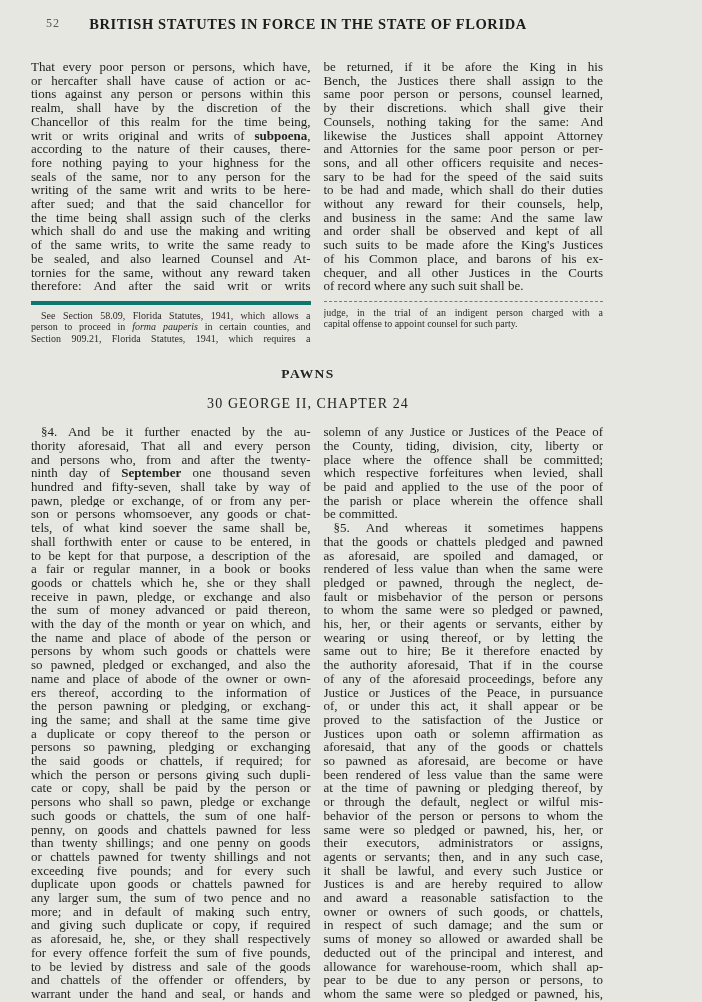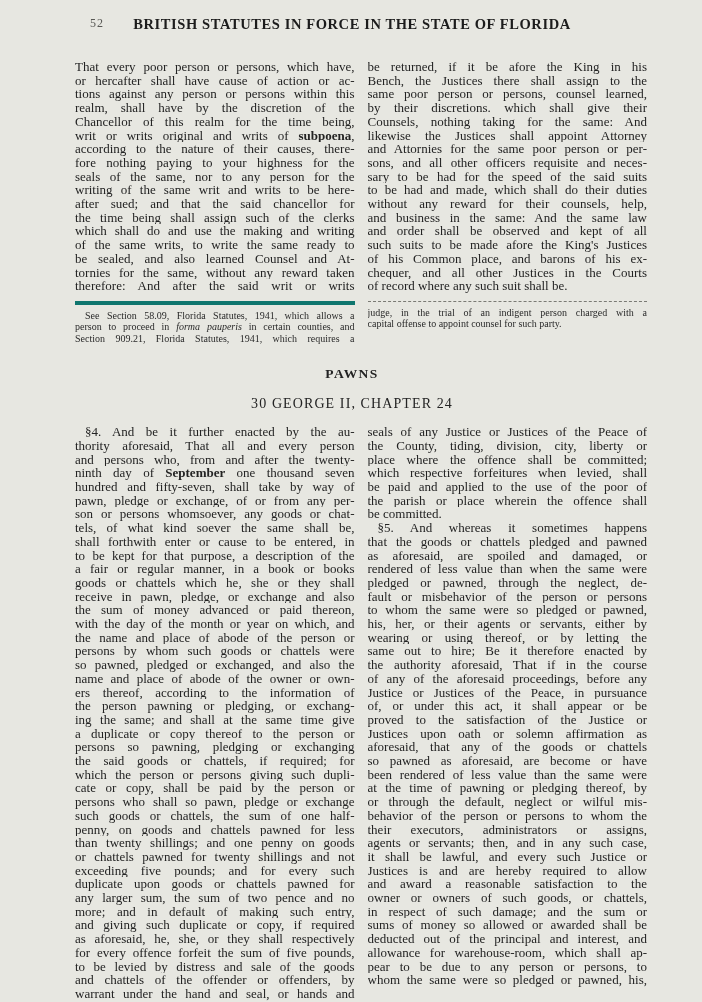--- a/index.html
+++ b/index.html
@@ -3,21 +3,21 @@
 <meta charset="utf-8">
 <style>
   :root { --paper:#e7e7e1; --ink:#232323; }
   html,body { margin:0; padding:0; }
   body {
     width:702px; height:1002px; overflow:hidden; position:relative;
     background:var(--paper);
     font-family:"Liberation Serif","DejaVu Serif",serif;
     color:var(--ink);
   }
-  .page { width:616px; height:1002px;margin-left:44px; }
+  .page { width:616px; height:1002px; }
   .header { position:relative; padding-top:16px; height:18px; }
   .page-num {
     position:absolute; left:46px; top:16px;
     font-size:12px; color:#585854; letter-spacing:1px;
   }
   .title {
     display:block; text-align:center; font-weight:bold;
     font-size:14.5px; letter-spacing:0.6px; color:#1c1c1c;
   }
   .columns { display:flex; gap:13px; margin:26px 13px 0 31px; }
@@ -161,21 +161,21 @@
           <div class="tline">and giving such duplicate or copy, if required</div>
           <div class="tline">as aforesaid, he, she, or they shall respectively</div>
           <div class="tline">for every offence forfeit the sum of five pounds,</div>
           <div class="tline">to be levied by distress and sale of the goods</div>
           <div class="tline">and chattels of the offender or offenders, by</div>
           <div class="tline">warrant under the hand and seal, or hands and</div>
         </div>
       </div>
     <div class="col">
         <div class="para">
-          <div class="tline">seals of any Justice or Justices of the Peace of</div>
+          <div class="tline">solemn of any Justice or Justices of the Peace of</div>
           <div class="tline">the County, tiding, division, city, liberty or</div>
           <div class="tline">place where the offence shall be committed;</div>
           <div class="tline">which respective forfeitures when levied, shall</div>
           <div class="tline">be paid and applied to the use of the poor of</div>
           <div class="tline">the parish or place wherein the offence shall</div>
           <div class="tline last">be committed.</div>
         </div>
         <div class="para">
           <div class="tline ind">§5.  And whereas it sometimes happens</div>
           <div class="tline">that the goods or chattels pledged and pawned</div>
@@ -192,20 +192,21 @@
           <div class="tline">Justice or Justices of the Peace, in pursuance</div>
           <div class="tline">of, or under this act, it shall appear or be</div>
           <div class="tline">proved to the satisfaction of the Justice or</div>
           <div class="tline">Justices upon oath or solemn affirmation as</div>
           <div class="tline">aforesaid, that any of the goods or chattels</div>
           <div class="tline">so pawned as aforesaid, are become or have</div>
           <div class="tline">been rendered of less value than the same were</div>
           <div class="tline">at the time of pawning or pledging thereof, by</div>
           <div class="tline">or through the default, neglect or wilful mis-</div>
           <div class="tline">behavior of the person or persons to whom the</div>
+          <div class="tline">same were so pledged or pawned, his, her, or</div>
           <div class="tline">their executors, administrators or assigns,</div>
           <div class="tline">agents or servants; then, and in any such case,</div>
           <div class="tline">it shall be lawful, and every such Justice or</div>
           <div class="tline">Justices is and are hereby required to allow</div>
           <div class="tline">and award a reasonable satisfaction to the</div>
           <div class="tline">owner or owners of such goods, or chattels,</div>
           <div class="tline">in respect of such damage; and the sum or</div>
           <div class="tline">sums of money so allowed or awarded shall be</div>
           <div class="tline">deducted out of the principal and interest, and</div>
           <div class="tline">allowance for warehouse-room, which shall ap-</div>

